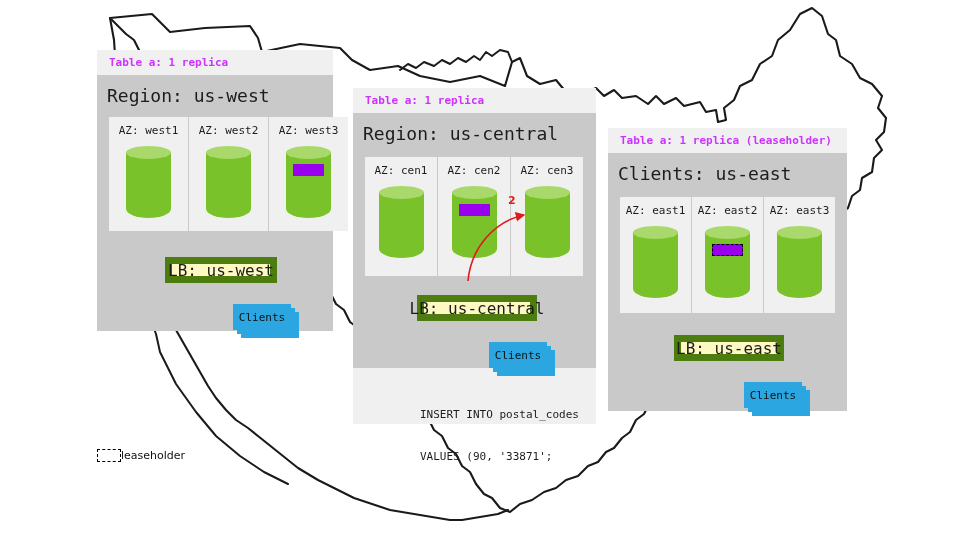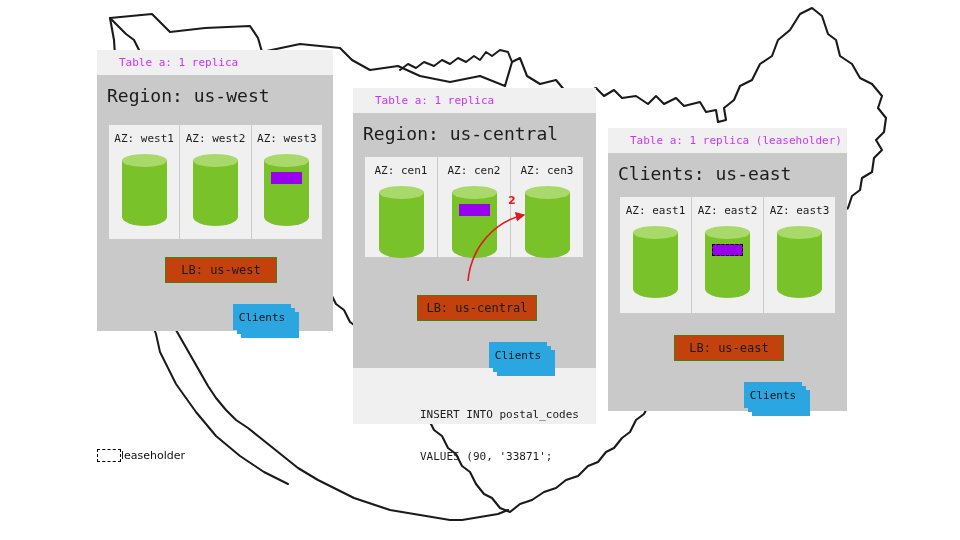--- a/index.html
+++ b/index.html
@@ -33,23 +33,24 @@
   
   .panel {
     position: absolute;
     background: #f0f0f0;
     box-sizing: border-box;
   }
   .panel-title {
     color: #cc33ff;
     font-size: 11px;
     line-height: 13px;
-    padding: 6px 0 5px 22px;
+    padding: 6px 0 5px 12px;
     white-space: nowrap;
     letter-spacing: 0px;
+    font-weight: bold;
   }
   .region-body {
     background: #c9c9c9;
     position: relative;
     box-sizing: border-box;
   }
   .region-name {
     font-size: 18px;
     color: #1c1c1c;
     padding: 10px 0 8px 10px;
@@ -102,27 +103,27 @@
     background: #9900ee;
     box-sizing: border-box;
   }
   .replica.leaseholder {
     border: 1px dashed #000000;
   }
 
   
   .lb-box {
     position: absolute;
-    background: #c2410c;
-    border: 1px solid #4d7c0f;
+    background: #fef9c3;
+    border: 7px solid #4d7c0f;
     box-sizing: border-box;
     display: flex;
     align-items: center;
     justify-content: center;
-    font-size: 12px;
+    font-size: 16px;
     color: #1c1c1c;
     white-space: nowrap;
   }
 
   
   .clients {
     position: absolute;
   }
   .clients .card {
     position: absolute;
@@ -221,21 +222,21 @@
          L206,424 L216,436 L228,446 L240,456 L252,464 L264,472 L276,478 L288,484"></path>
     <path fill="none" stroke="#1a1a1a" stroke-width="2.0" stroke-linejoin="round" stroke-linecap="round" d="M512,62 L508,52 L500,50 L492,56 L486,52 L480,60 L474,56 L466,62 L458,58
          L450,64 L442,60 L434,66 L424,62 L416,68 L408,64 L400,70"></path>
   </svg>
 
   <div class="panel" style="left:97px; top:50px; width:236px; height:281px;">
     <div class="panel-title">Table a: 1 replica</div>
     <div class="region-body" style="position:absolute; left:0; top:25px; width:236px; height:256px;">
       <div class="region-name">Region: us-west</div>
 
-      <div class="az-strip" style="left:12px; top:50px; width:213px; height:114px;">
+      <div class="az-strip" style="left:12px; top:42px; width:239px; height:114px;">
         <div class="az-cell">
           <span class="az-label">AZ: west1</span>
           <div class="cyl" style="width:45px; height:72px;">
             <div class="cyl-body" style="top:6px; width:45px; height:66px;"></div>
             <div class="cyl-top" style="width:45px; height:13px;"></div>
           </div>
         </div>
         <div class="az-cell">
           <span class="az-label">AZ: west2</span>
           <div class="cyl" style="width:45px; height:72px;">
@@ -261,21 +262,21 @@
         <div class="card c1" style="width:58px; height:26px;">Clients</div>
       </div>
     </div>
   </div>
 
   <div class="panel" style="left:353px; top:88px; width:243px; height:336px;">
     <div class="panel-title">Table a: 1 replica</div>
     <div class="region-body" style="position:absolute; left:0; top:25px; width:243px; height:255px;">
       <div class="region-name">Region: us-central</div>
 
-      <div class="az-strip" style="left:12px; top:44px; width:218px; height:100px;">
+      <div class="az-strip" style="left:12px; top:44px; width:218px; height:119px;">
         <div class="az-cell">
           <span class="az-label">AZ: cen1</span>
           <div class="cyl" style="width:45px; height:72px;">
             <div class="cyl-body" style="top:6px; width:45px; height:66px;"></div>
             <div class="cyl-top" style="width:45px; height:13px;"></div>
           </div>
         </div>
         <div class="az-cell">
           <span class="az-label">AZ: cen2</span>
           <div class="cyl" style="width:45px; height:72px;">

